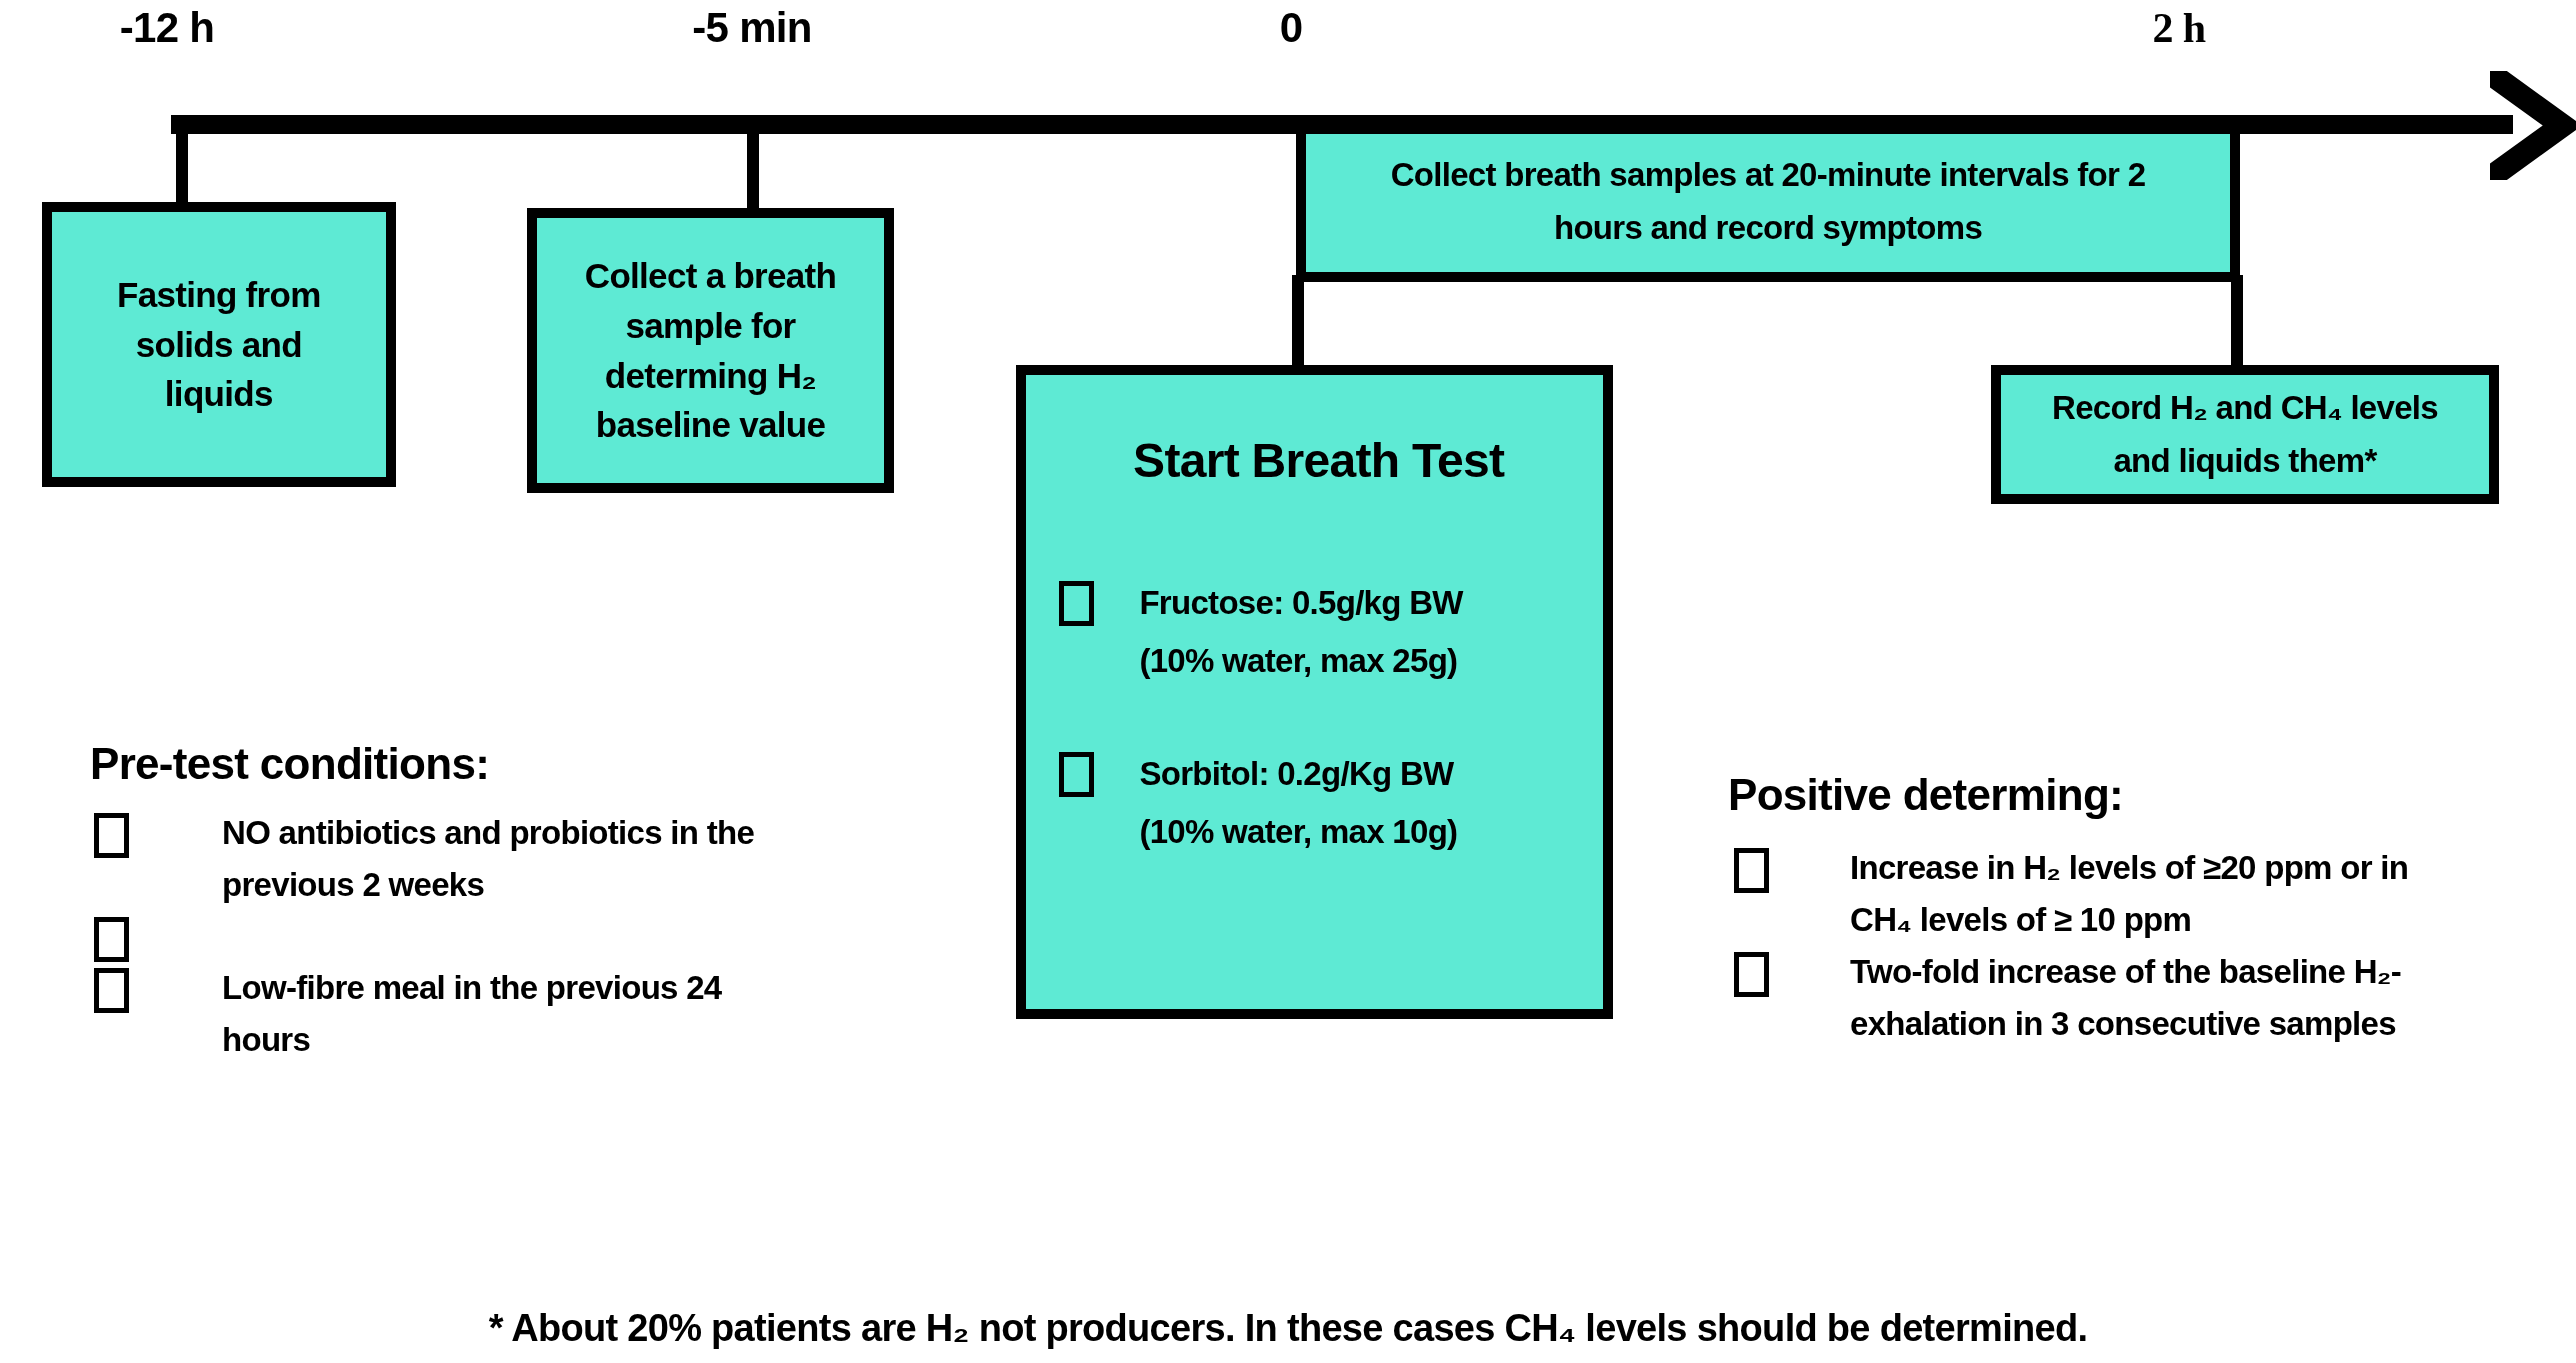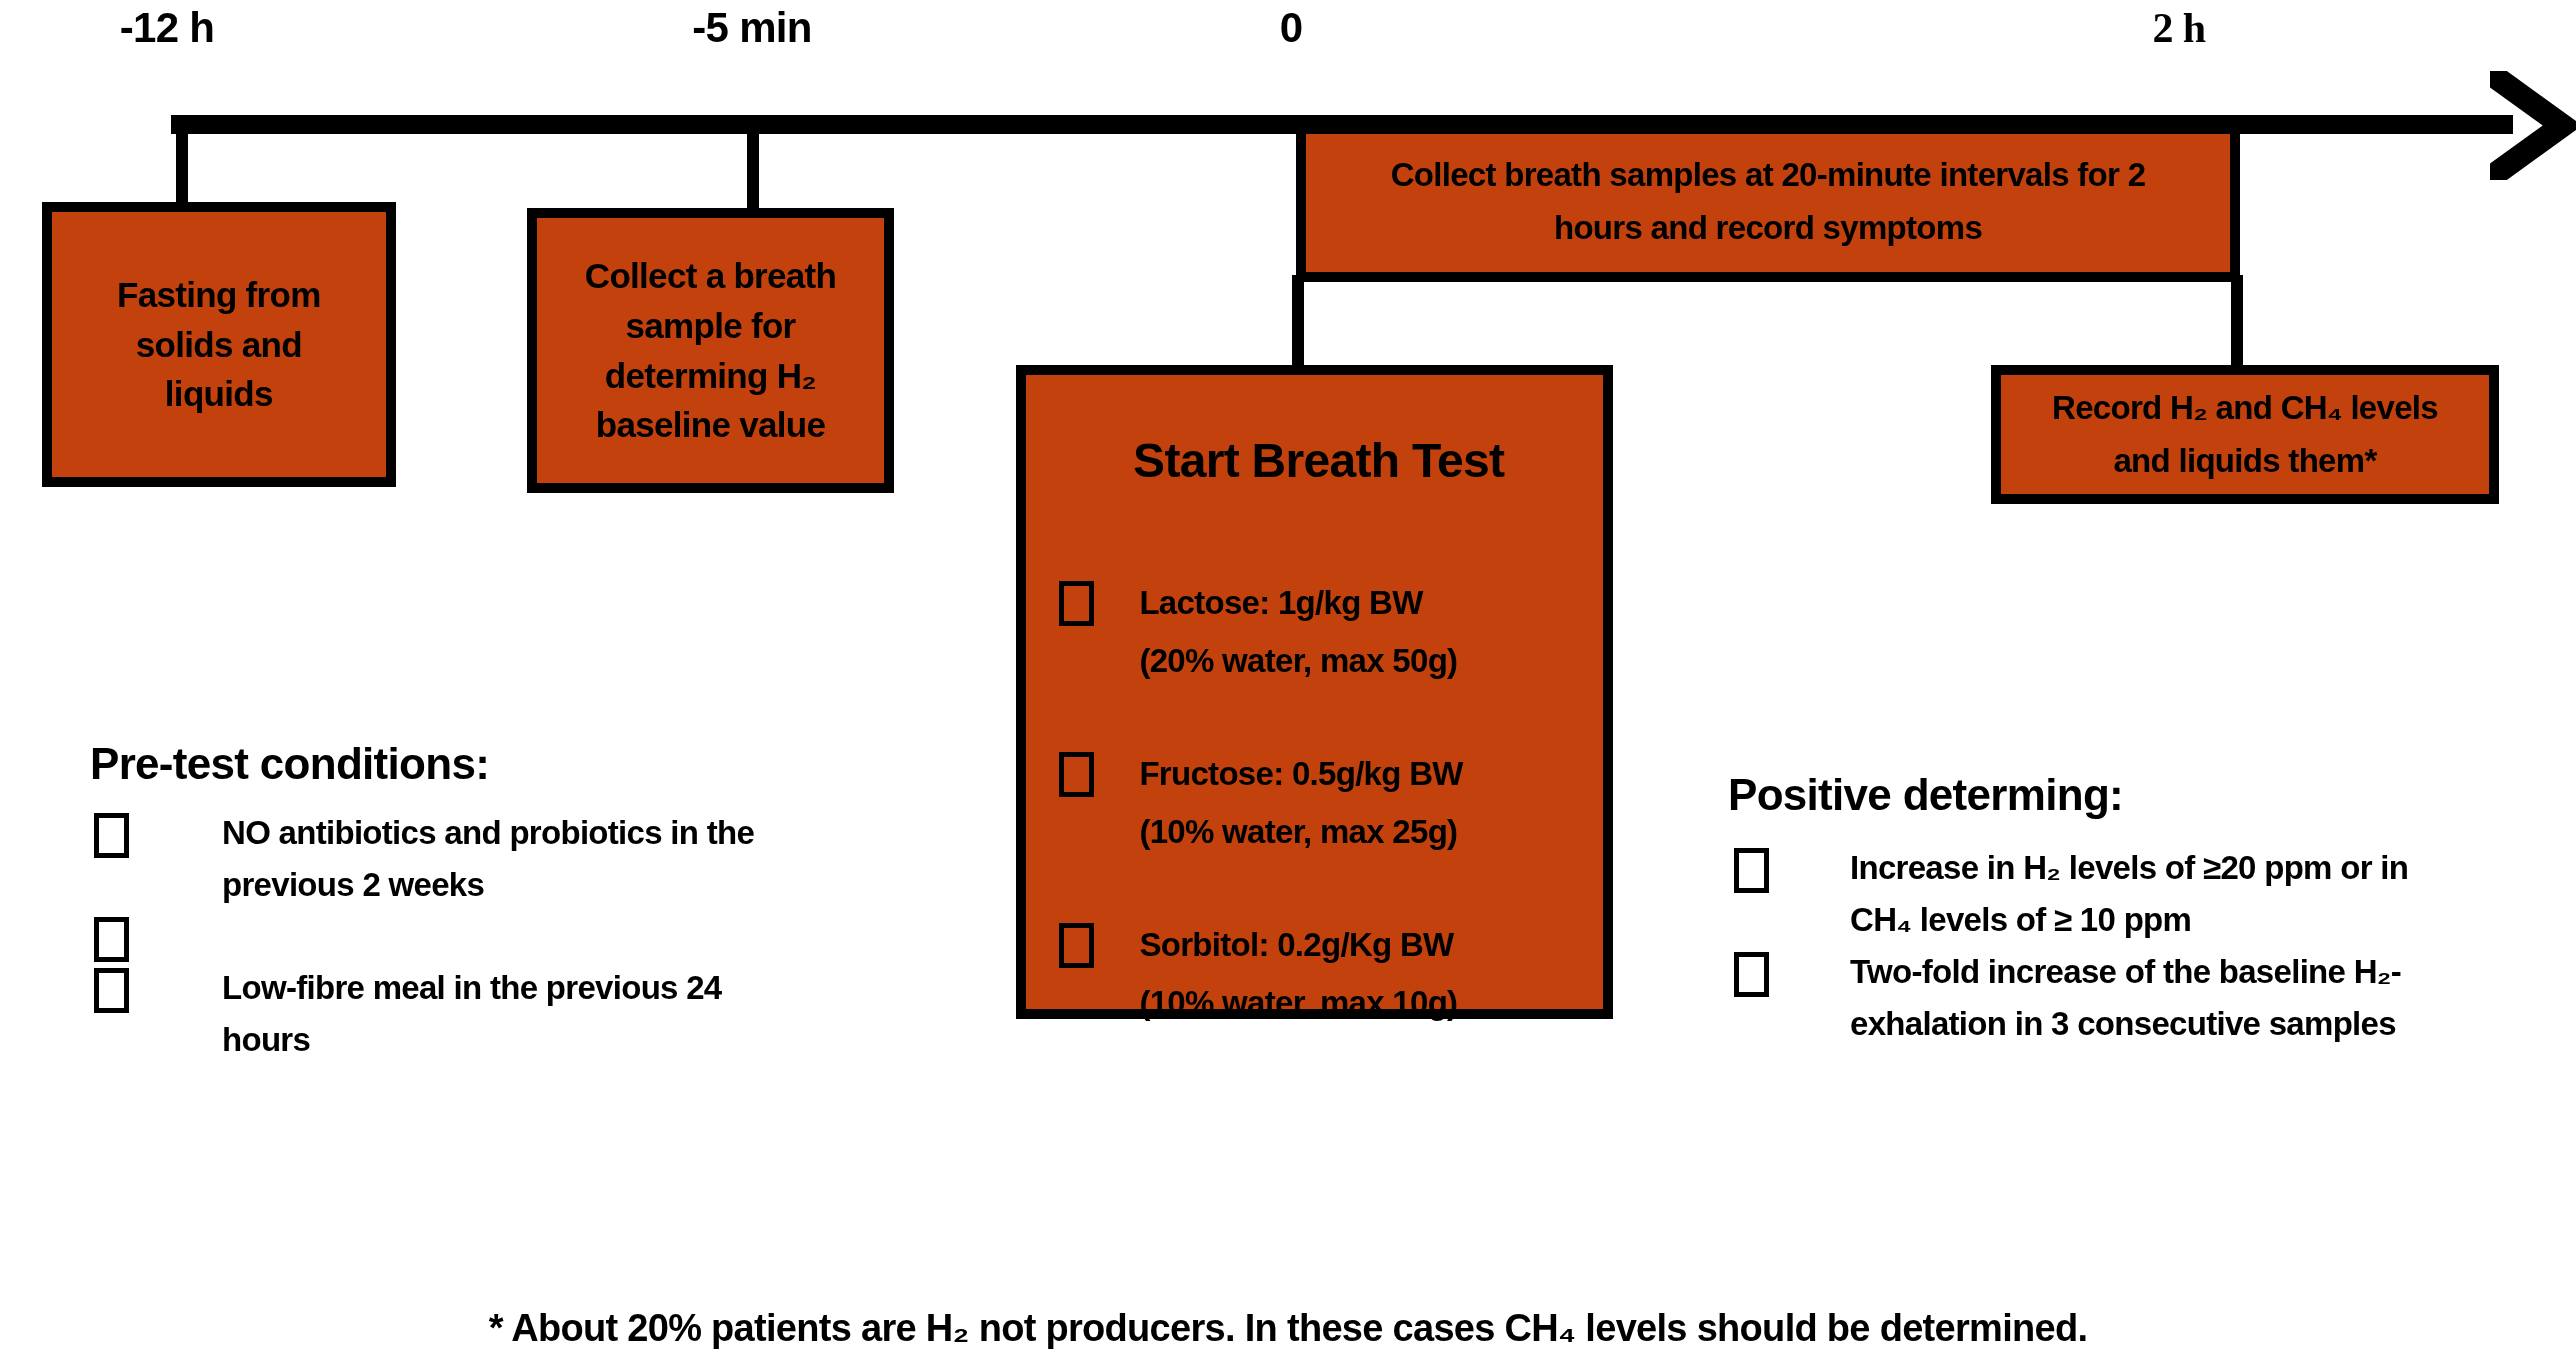--- a/index.html
+++ b/index.html
@@ -14,21 +14,21 @@
   .tl-label{
     position:absolute;top:4.4px;
     transform:translateX(-50%);
     font-size:42px;font-weight:700;letter-spacing:-0.7px;
     white-space:nowrap;
   }
   .bar{position:absolute;background:#000;}
   .vline{position:absolute;width:11.6px;background:#000;}
   .gbox{
     position:absolute;box-sizing:border-box;
-    background:#c2410c;border:10.2px solid #000;
+    background:#5eead4;border:10.2px solid #000;
     display:flex;align-items:center;justify-content:center;
     text-align:center;font-weight:700;letter-spacing:-0.7px;
     white-space:pre-line;
   }
   .gbox.small{font-size:35px;line-height:1.42;}
   .gbox.wide{font-size:33px;line-height:1.6;padding:0 29px;}
   .gbox.record{font-size:33px;line-height:1.6;padding:0 14.5px;}
   #start-box{
     flex-direction:column;align-items:stretch;justify-content:flex-start;
     padding:58px 22px 0 30.5px;
@@ -84,25 +84,20 @@
 hours and record symptoms</div>
 
   <div class="gbox record" style="left:1991px;top:365px;width:508px;height:139px;">Record H₂  and CH₄ levels
 and liquids them*</div>
 
   <div class="gbox" id="start-box" style="left:1004px;top:365px;width:597px;height:654px;margin-left:12px;">
     <div id="start-title">Start Breath Test</div>
     <div class="check-items">
       <div class="check-row">
         <span class="checkbox"></span>
-        <span class="txt">Lactose: 1g/kg BW
-(20% water, max 50g)</span>
-      </div>
-      <div class="check-row">
-        <span class="checkbox"></span>
         <span class="txt">Fructose: 0.5g/kg BW
 (10% water, max 25g)</span>
       </div>
       <div class="check-row">
         <span class="checkbox"></span>
         <span class="txt">Sorbitol: 0.2g/Kg BW
 (10% water, max 10g)</span>
       </div>
     </div>
   </div>

